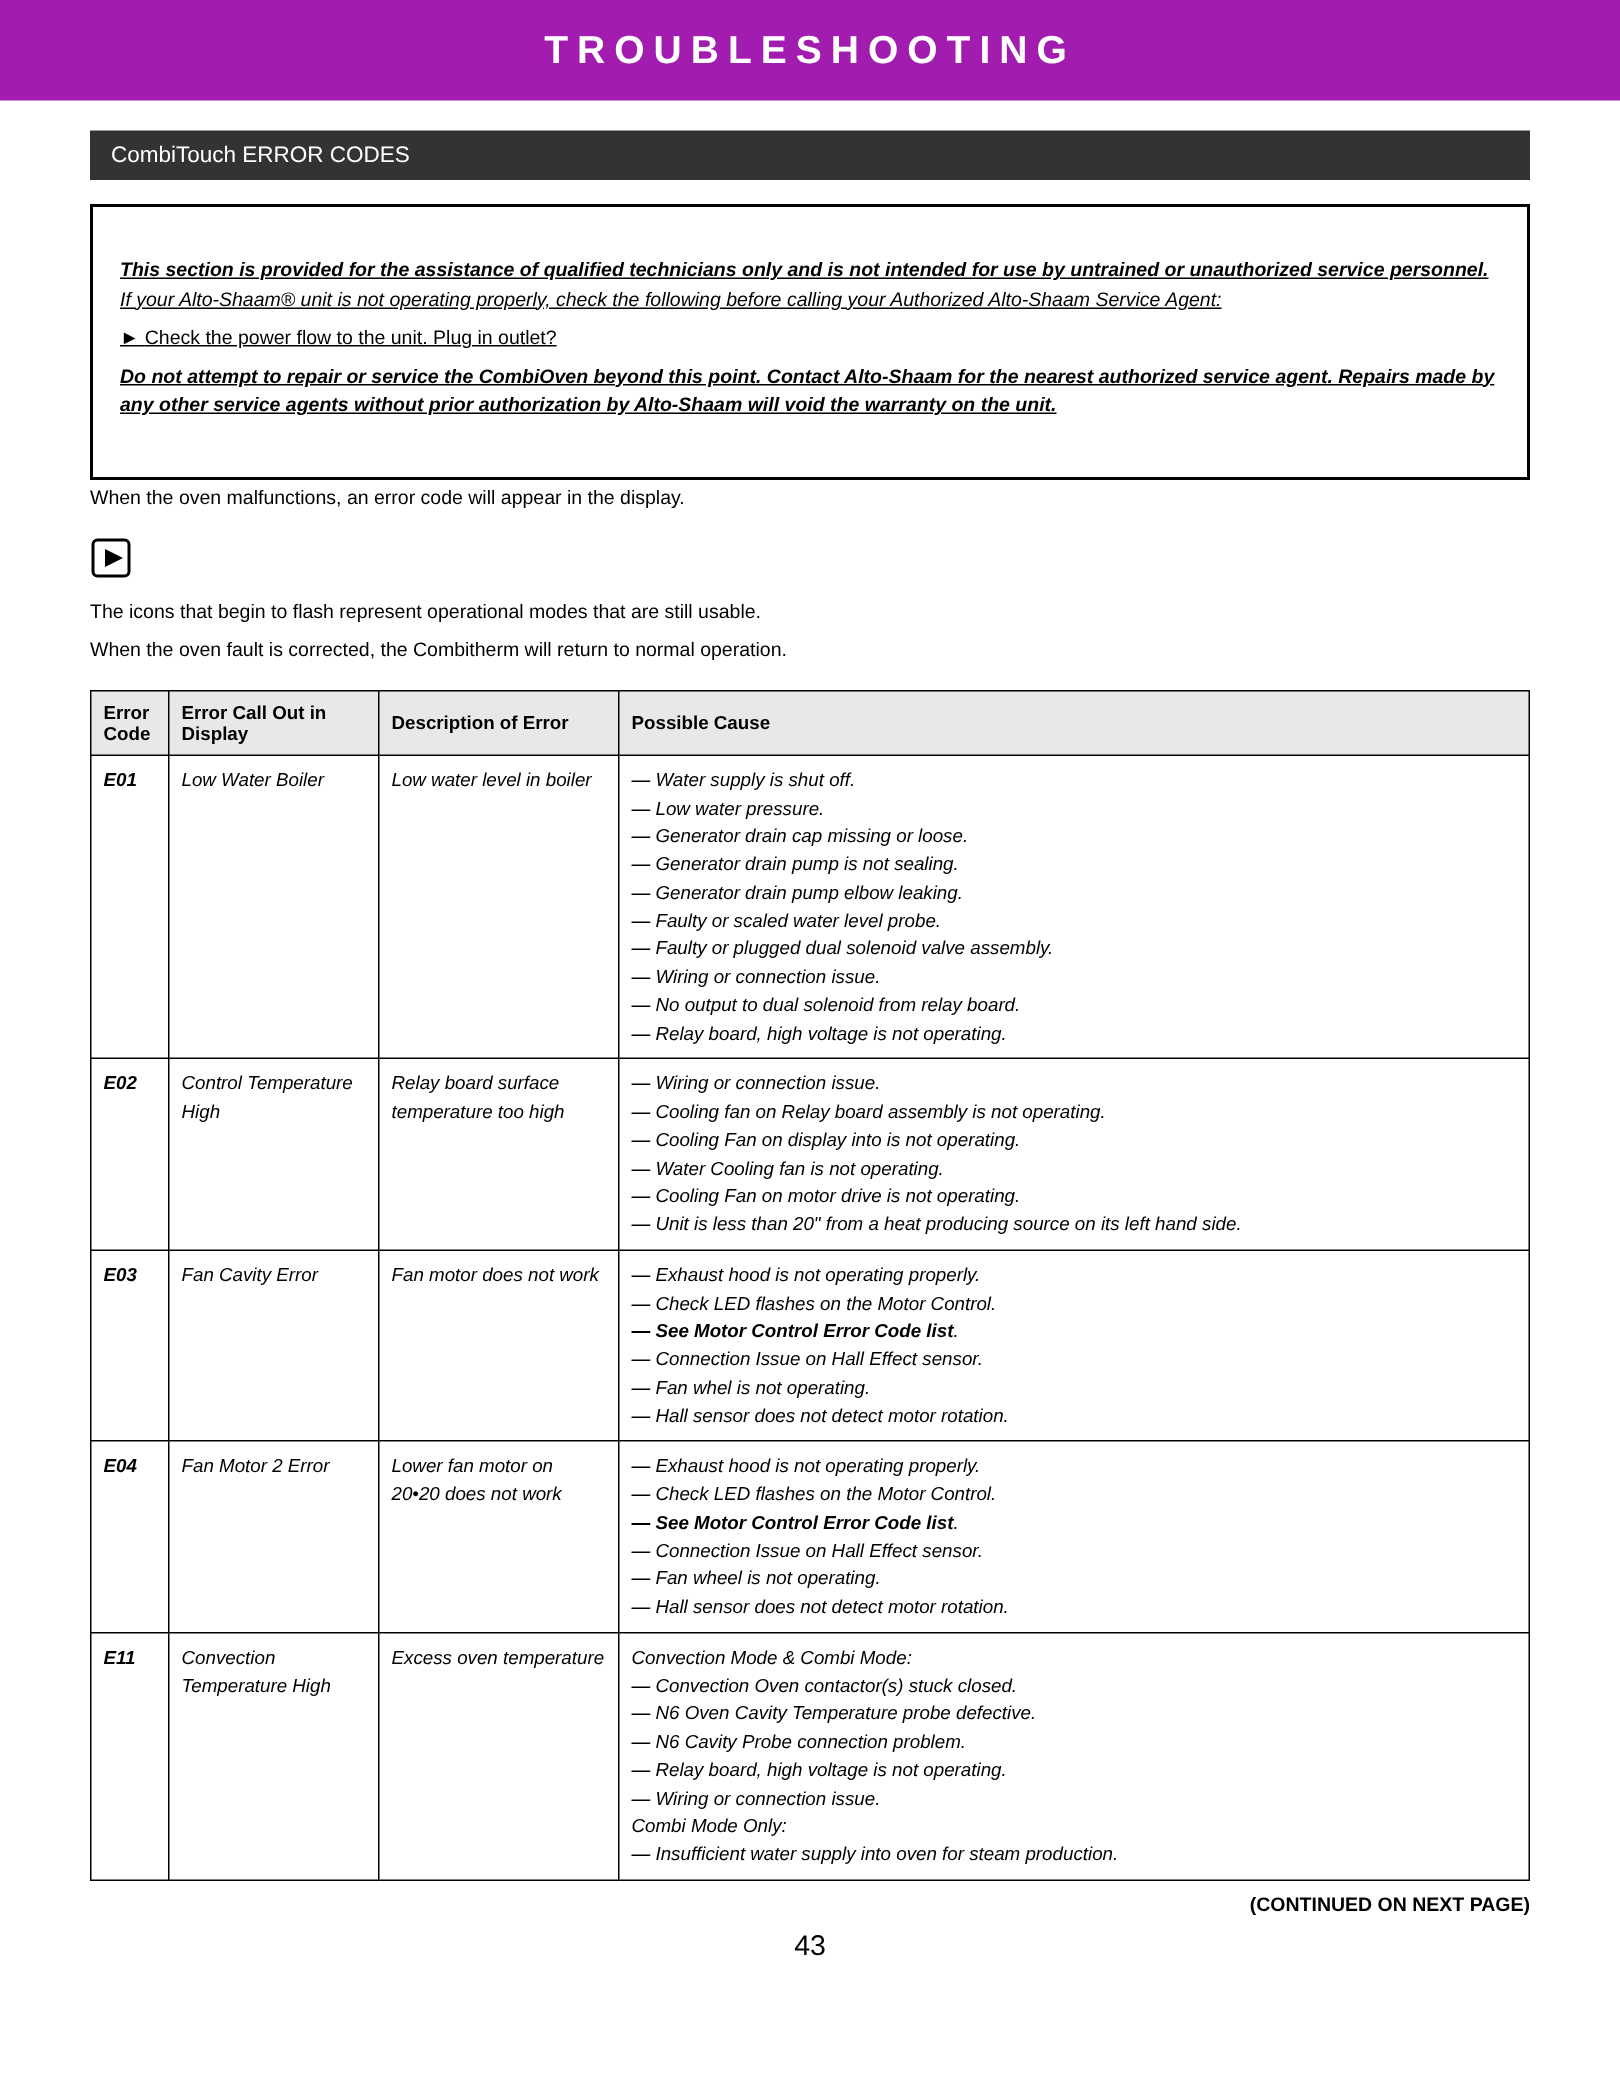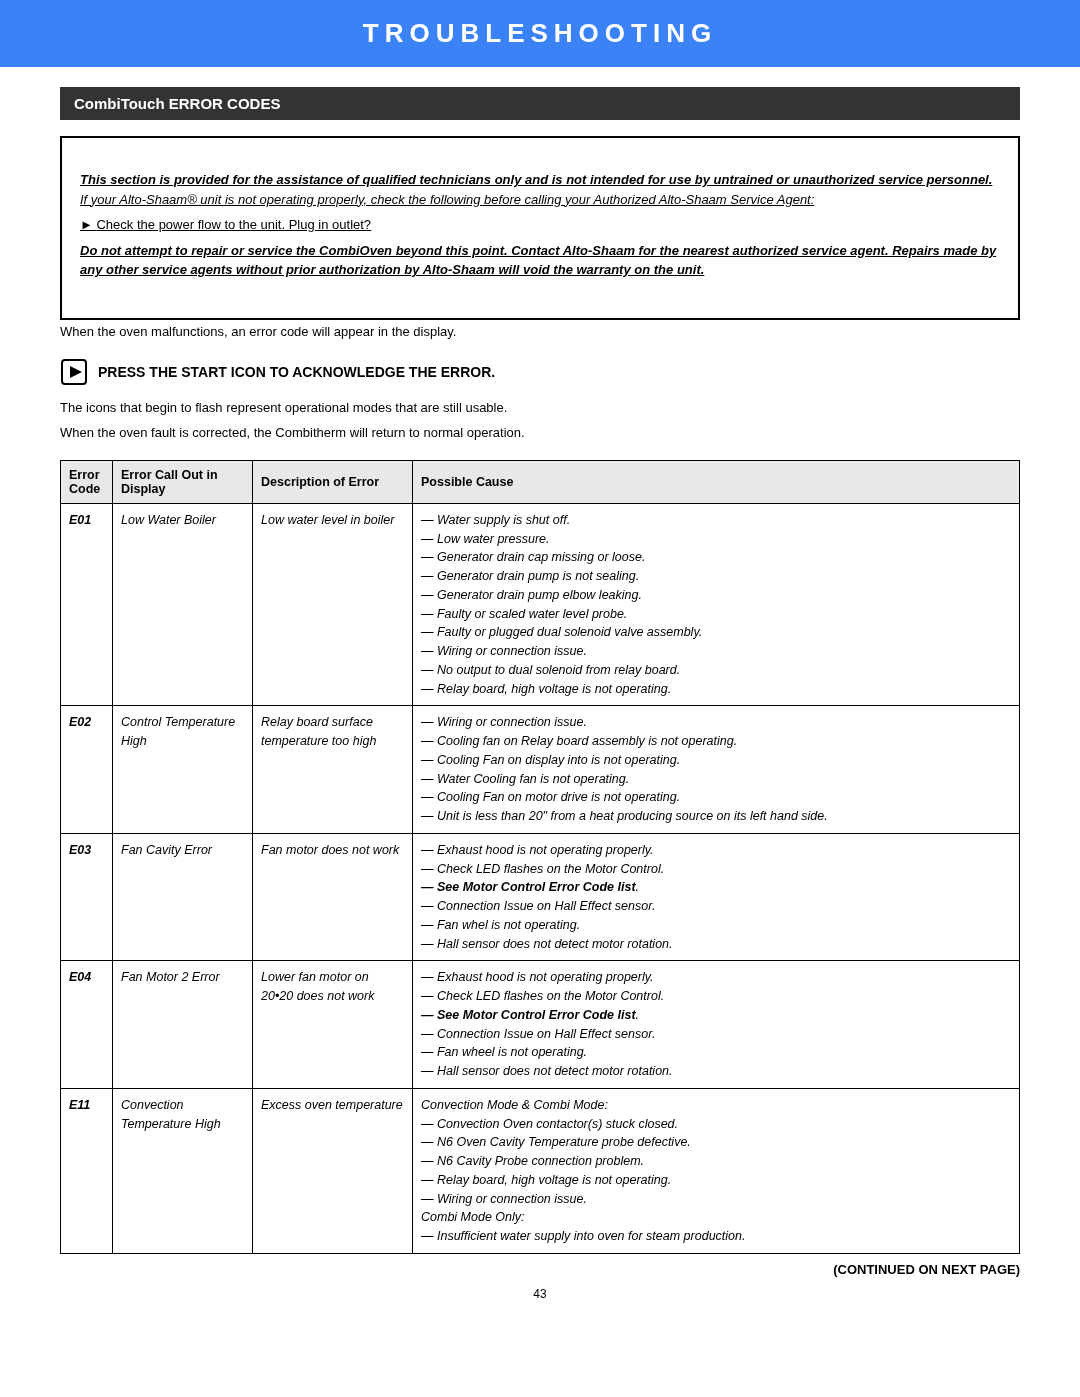--- a/index.html
+++ b/index.html
@@ -12,36 +12,36 @@
       min-height: 1397px;
       padding: 0;
     }
     .page {
       width: 1080px;
       min-height: 1397px;
       background: #fff;
       padding: 0 60px 40px 60px;
     }
     .header-bar {
-      background: #3b82f6;
+      background: #a21caf;
       color: #fff;
       text-align: center;
       padding: 18px 0;
       margin: 0 -60px 20px -60px;
       letter-spacing: 6px;
       font-size: 26px;
       font-weight: bold;
       font-family: Arial, sans-serif;
     }
     .section-title-bar {
       background: #333;
       color: #fff;
       padding: 8px 14px;
       font-size: 15px;
-      font-weight: bold;
+      font-weight: normal;
       margin-bottom: 16px;
     }
     .warning-box {
       border: 2px solid #000;
       padding: 32px 18px;
       margin-bottom: 2px;
       font-size: 13px;
       line-height: 1.5;
       text-decoration: underline;
     }
@@ -108,21 +108,21 @@
       width: auto;
     }
     .footer-line {
       text-align: right;
       font-weight: bold;
       font-size: 13px;
       margin-top: 8px;
     }
     .page-num {
       text-align: center;
-      font-size: 12px;
+      font-size: 19px;
       margin-top: 10px;
     }
   </style>
 </head>
 <body>
 
 <div class="page">
 
   <div class="header-bar">TROUBLESHOOTING</div>
 
@@ -140,21 +140,20 @@
 
   <p class="body-text">When the oven malfunctions, an error code will appear in the display.</p>
 
   <div class="press-start">
     <span class="press-icon">
       <svg width="28" height="28" viewBox="0 0 28 28">
         <rect x="2" y="2" width="24" height="24" rx="3" fill="none" stroke="#000" stroke-width="2"></rect>
         <polygon points="10,8 22,14 10,20" fill="#000"></polygon>
       </svg>
     </span>
-    <span>PRESS THE START ICON TO ACKNOWLEDGE THE ERROR.</span>
   </div>
 
   <p class="body-text">The icons that begin to flash represent operational modes that are still usable.</p>
   <p class="body-text" style="margin-top:-12px;">When the oven fault is corrected, the Combitherm will return to normal operation.</p>
 
   <table>
     <thead>
       <tr>
         <th class="error-code-col">Error<br>Code</th>
         <th class="display-col">Error Call Out in Display</th>

